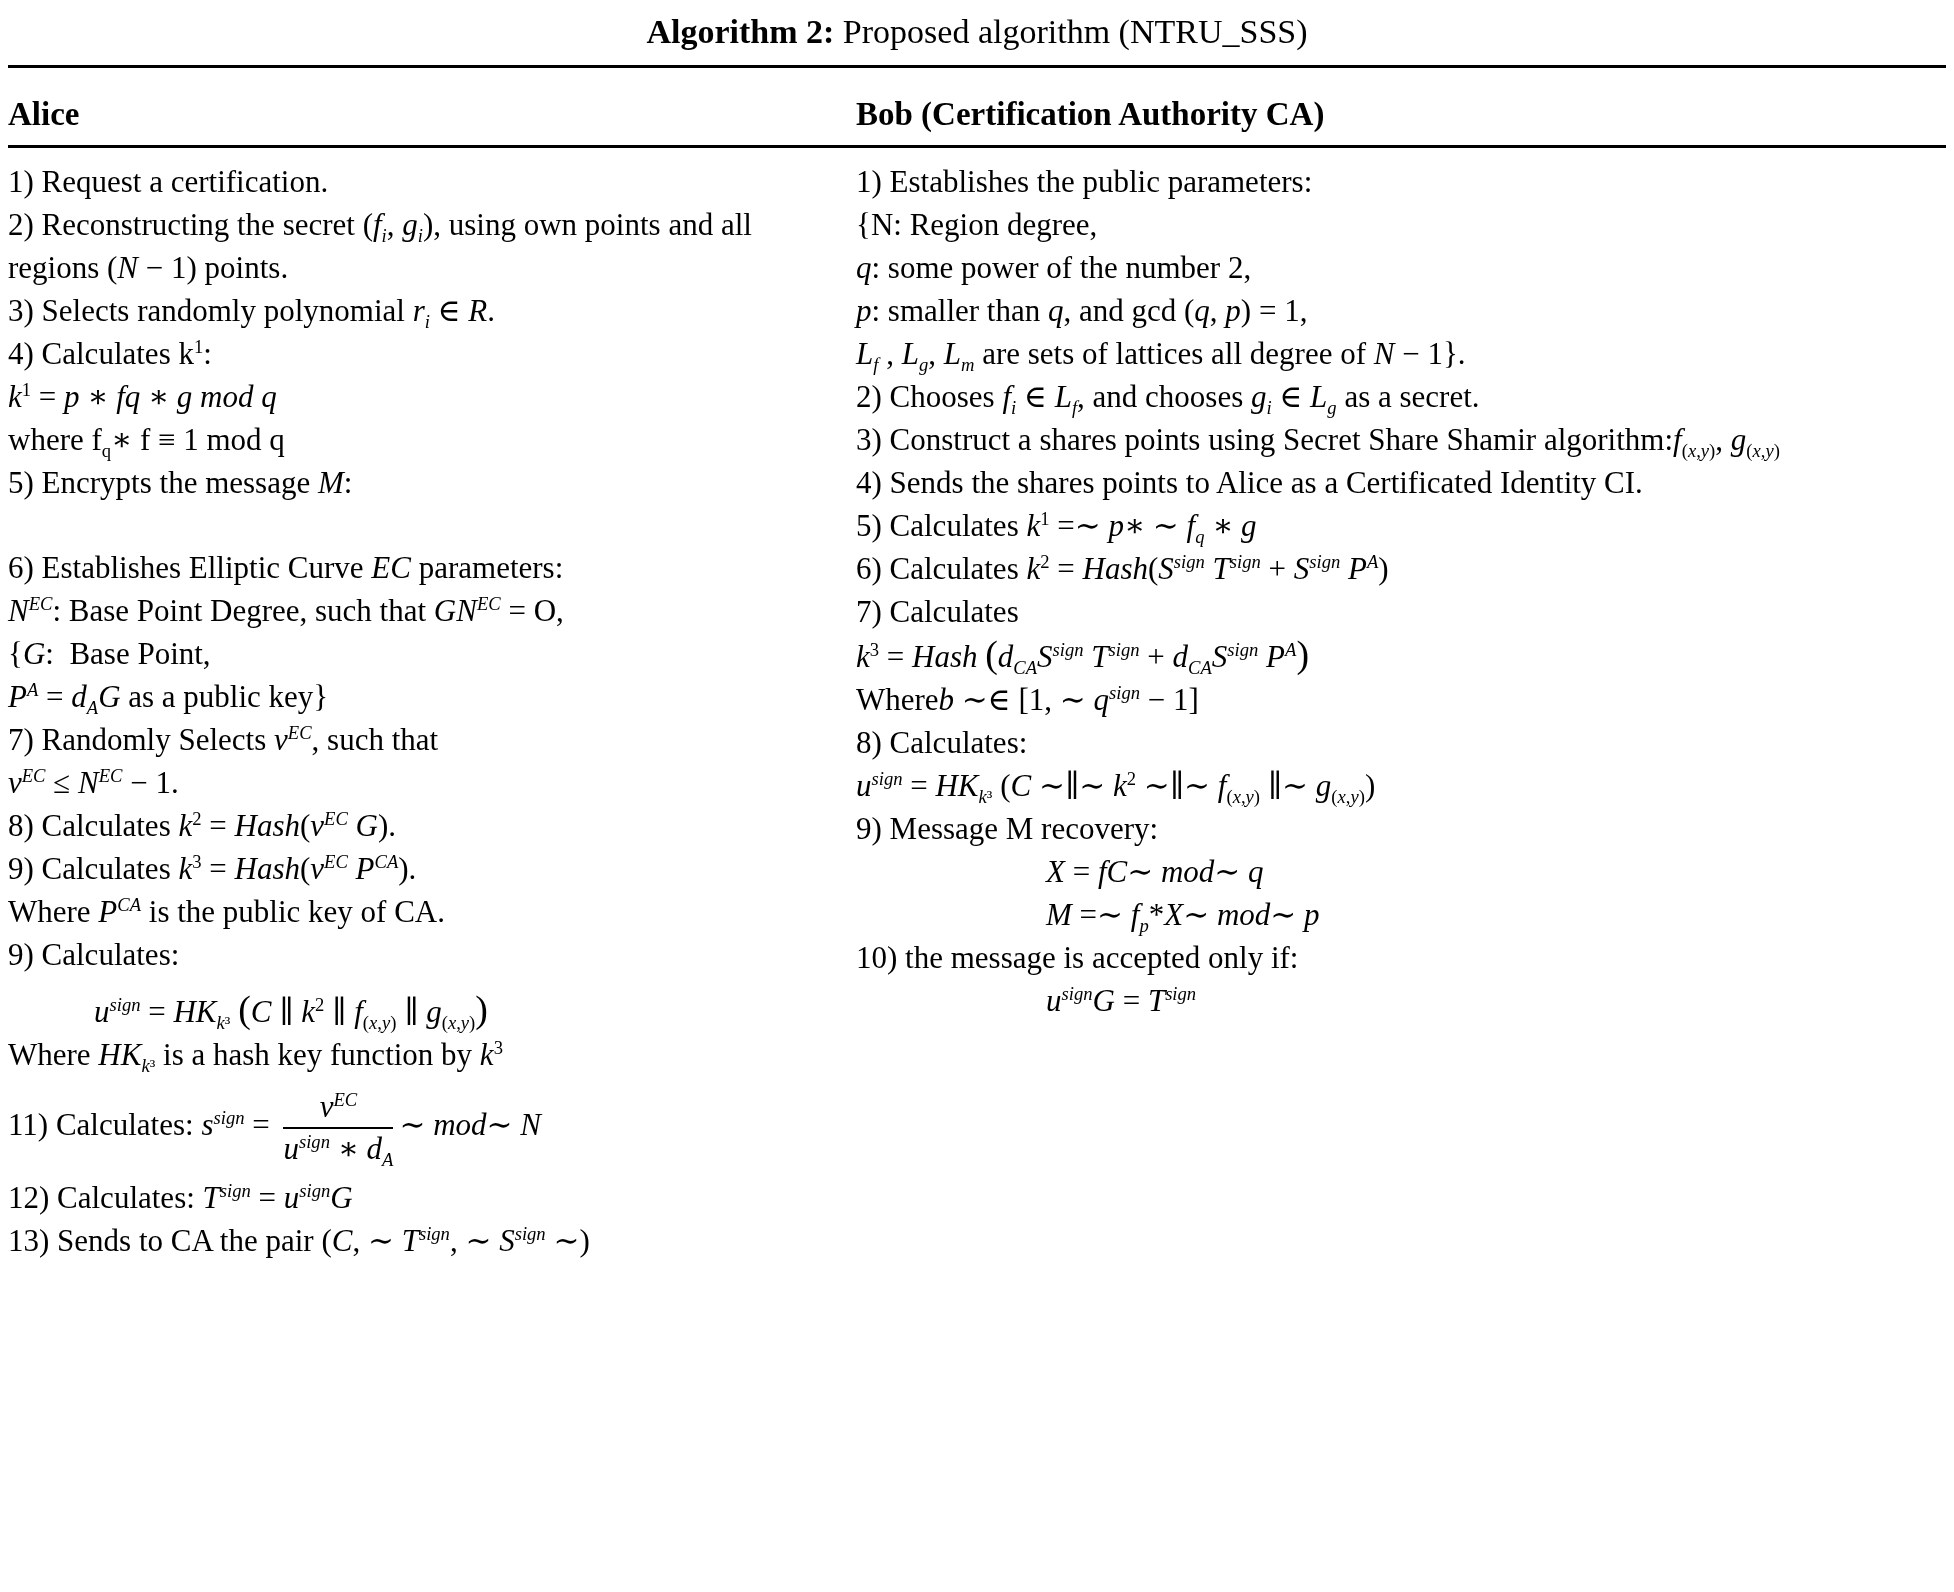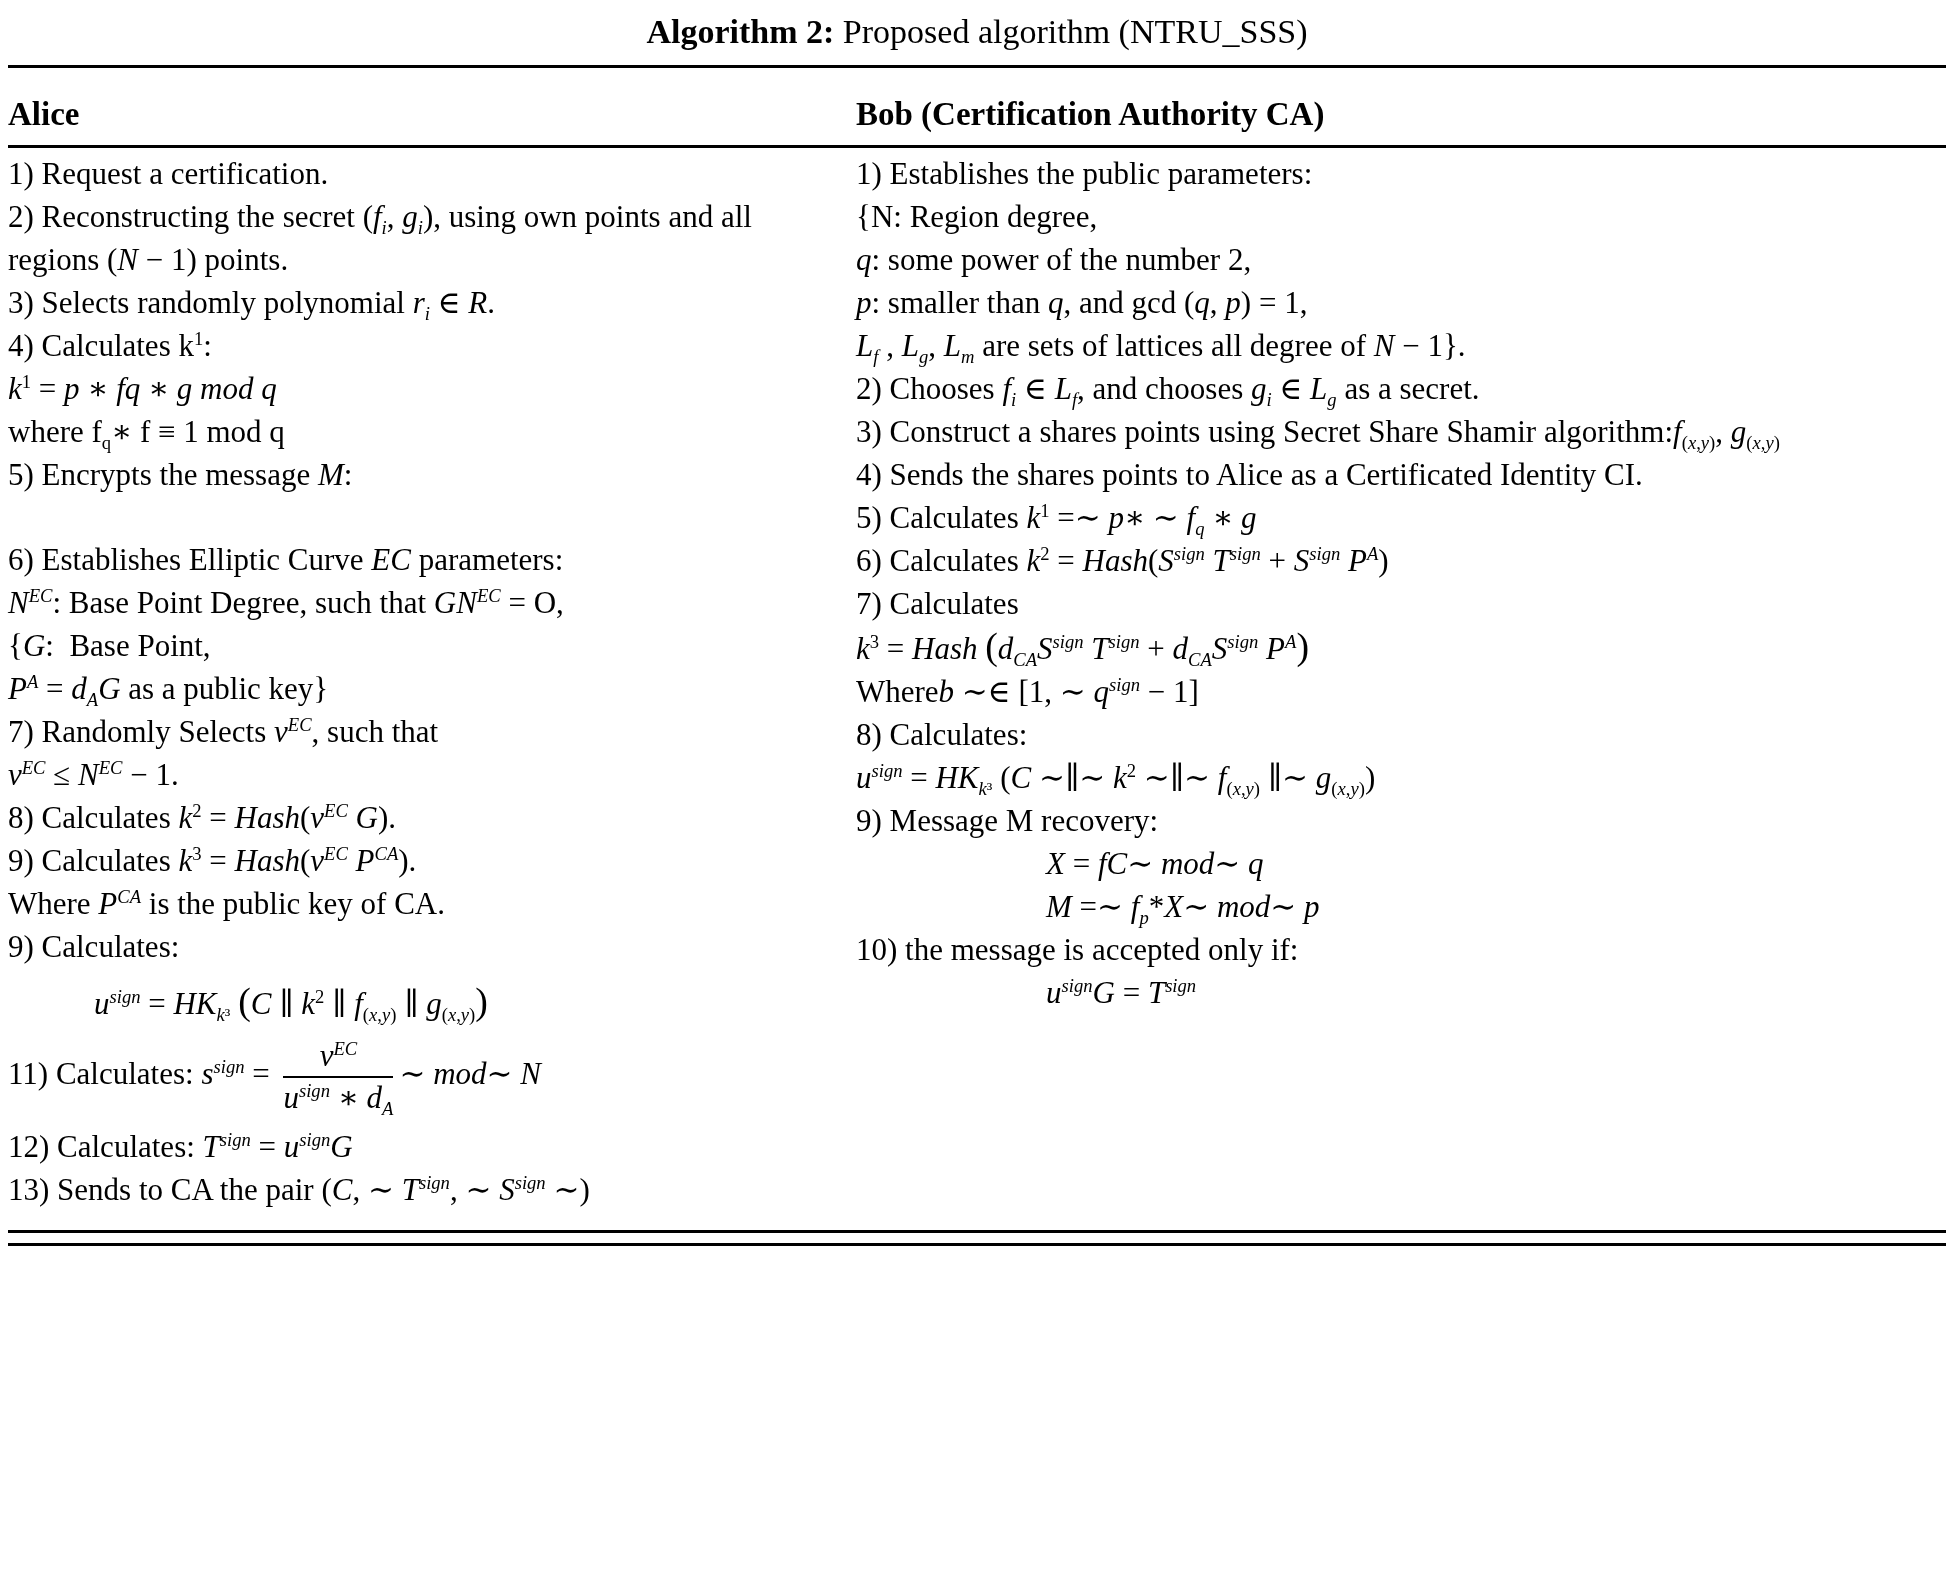--- a/index.html
+++ b/index.html
@@ -25,21 +25,21 @@
   .title .bold { font-weight: bold; }
   .rule { border-top: 3px solid #000; height: 0; }
   .header-row {
     display: flex;
     font-weight: bold;
     font-size: 33px;
     padding: 28px 0 12px 0;
   }
   .body-row {
     display: flex;
-    padding-top: 4px;
+    padding-top: 12px;
     flex: 1;
     align-items: flex-start;
   }
   .col-left {
     width: 848px;
     flex: none;
     box-sizing: border-box;
     padding-right: 18px;
   }
   .col-right {
@@ -105,20 +105,21 @@
         <div class="line item"><i>N</i><sup><i>EC</i></sup>: Base Point Degree, such that <i>GN</i><sup><i>EC</i></sup> = O,</div>
         <div class="line item">{<i>G</i>:&nbsp; Base Point,</div>
         <div class="line item"><i>P</i><sup><i>A</i></sup> = <i>d<sub>A</sub>G</i> as a public key}</div>
         <div class="line item">7) Randomly Selects <i>v</i><sup><i>EC</i></sup>, such that</div>
         <div class="line item"><i>v</i><sup><i>EC</i></sup> ≤ <i>N</i><sup><i>EC</i></sup> − 1.</div>
         <div class="line item">8) Calculates <i>k</i><sup>2</sup> = <i>Hash</i>(<i>v</i><sup><i>EC</i></sup> <i>G</i>).</div>
         <div class="line item">9) Calculates <i>k</i><sup>3</sup> = <i>Hash</i>(<i>v</i><sup><i>EC</i></sup> <i>P</i><sup><i>CA</i></sup>).</div>
         <div class="line item">Where <i>P</i><sup><i>CA</i></sup> is the public key of CA.</div>
         <div class="line item">9) Calculates:</div>
         <div class="line eq3"><i>u</i><sup><i>sign</i></sup> = <i>HK</i><sub><i>k</i>³</sub> <span class="bigp">(</span><i>C</i> ∥ <i>k</i><sup>2</sup> ∥ <i>f</i><sub>(<i>x</i>,<i>y</i>)</sub> ∥ <i>g</i><sub>(<i>x</i>,<i>y</i>)</sub><span class="bigp">)</span></div>
+        <div class="line item">Where <i>HK</i><sub><i>k</i>³</sub> is a hash key function by <i>k</i><sup>3</sup></div>
         <div class="line item fracline">11) Calculates: <i>s</i><sup><i>sign</i></sup> = <span class="frac">
             <span class="num"><i>v</i><sup><i>EC</i></sup></span>
             <span class="den"><i>u</i><sup><i>sign</i></sup> ∗ <i>d<sub>A</sub></i></span>
           </span>∼ <i>mod</i>∼ <i>N</i></div>
         <div class="line item">12) Calculates: <i>T</i><sup><i>sign</i></sup> = <i>u</i><sup><i>sign</i></sup><i>G</i></div>
         <div class="line item">13) Sends to CA the pair (<i>C</i>, ∼ <i>T</i><sup><i>sign</i></sup>, ∼ <i>S</i><sup><i>sign</i></sup> ∼)</div>
       </div>
     <div class="col-right">
         <div class="line item">1) Establishes the public parameters:</div>
         <div class="line item">{N: Region degree,</div>

